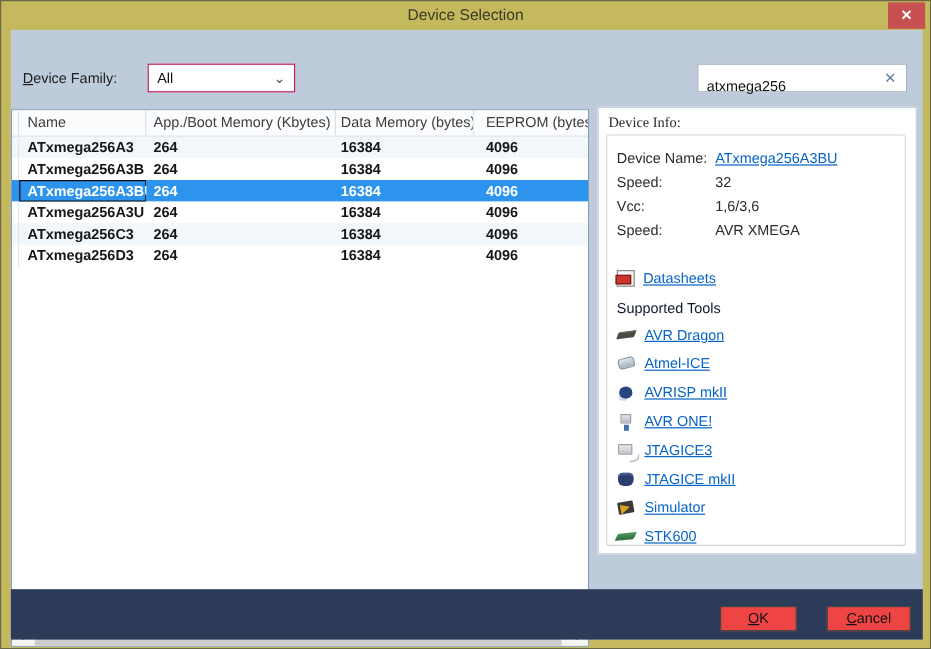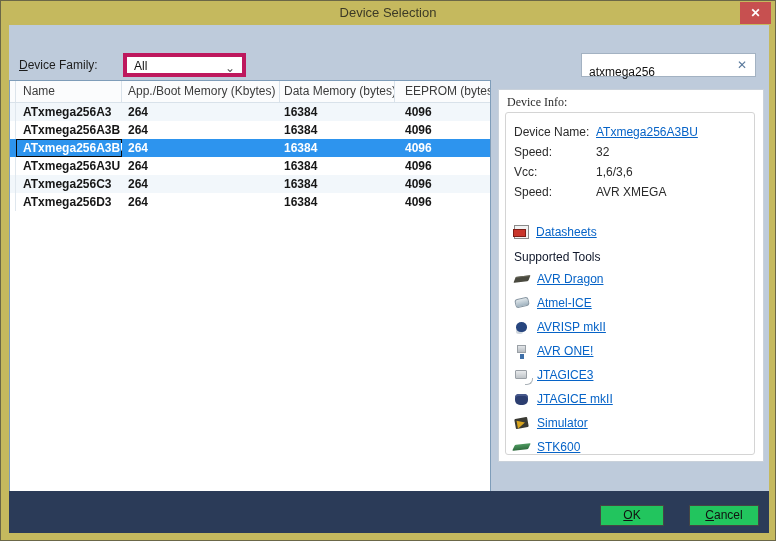--- a/index.html
+++ b/index.html
@@ -36,23 +36,23 @@
     position:absolute; left:8px; top:24px; width:760px; height:508px;
     background:#BECBDB;
   }
   
   .family-label {
     position:absolute; left:10px; top:32px;
     font-size:12px; color:#1d1d1d; line-height:16px;
   }
   .family-select {
     position:absolute; left:114px; top:28px; width:123px; height:24px;
-    background:#fff; border:4px solid #be185d;
+    background:#fff; border:1px solid #be185d;
     font-size:12px; color:#111;
-    display:flex; align-items:flex-end;
+    display:flex; align-items:center;
     padding-left:7px; cursor:default;
   }
   .family-select .chev {
     position:absolute; right:7px; top:1px;
     font-size:12px; color:#555; line-height:20px;
   }
   .search-box {
     position:absolute; left:572px; top:28px; width:175px; height:24px;
     background:#fff; border:1px solid #a3b2c2;
   }
@@ -61,21 +61,21 @@
     border:none; outline:none; font-family:"Liberation Sans",sans-serif;
     font-size:12px; color:#111; padding-left:7px; background:transparent;
   }
   .search-clear {
     position:absolute; right:4px; top:2px; width:18px; height:18px;
     color:#5b7a9d; font-size:12px; text-align:center; line-height:18px;
     cursor:pointer;
   }
   
   .dtable {
-    position:absolute; left:0; top:55px; width:482px; height:448px;
+    position:absolute; left:0; top:66px; width:482px; height:448px;
     background:#fff; border:1px solid #7f9db9;
   }
   .thead { display:flex; height:22px; background:#FBFCFD; border-bottom:1px solid #d9e2ea; }
   .th {
     font-size:12px; color:#3c3c3c; line-height:21px;
     border-right:1px solid #d9e2ea; overflow:hidden; white-space:nowrap;
   }
   .th.ind  { width:6px; border-right:1px solid #dce4eb; }
   .th.c0 { width:106px; padding-left:7px; }
   .th.c1 { width:158px; padding-left:6px; }
@@ -156,21 +156,21 @@
   .i-simulator span   { left:1px; top:2px; width:13px; height:10px; background:#3a3a33; border-radius:1px; transform:rotate(-10deg); }
   .i-simulator span::after { content:""; position:absolute; left:2px; top:2px; width:0; height:0; border-left:8px solid #d9a520; border-top:3px solid transparent; border-bottom:5px solid transparent; }
   .i-stk600 span      { left:0; top:4px; width:15px; height:6px; background:linear-gradient(#4e9a60,#2f6b3e); border-radius:1px; transform:skewX(-30deg) rotate(-6deg); }
   
   .footer {
     position:absolute; left:0; bottom:0; width:760px; height:42px;
     background:#2B3B58;
   }
   .btn {
     position:absolute; top:14px; height:21px;
-    background:#22c55e; border:1px solid #454545;
+    background:#ef4444; border:1px solid #454545;
     font-family:"Liberation Sans",sans-serif; font-size:12px; color:#111;
     text-align:center; line-height:19px; cursor:pointer;
   }
   .btn-ok { left:591px; width:64px; }
   .btn-cancel { left:680px; width:70px; }
   u { text-decoration:underline; }
 </style>
 </head>
 <body>
 

